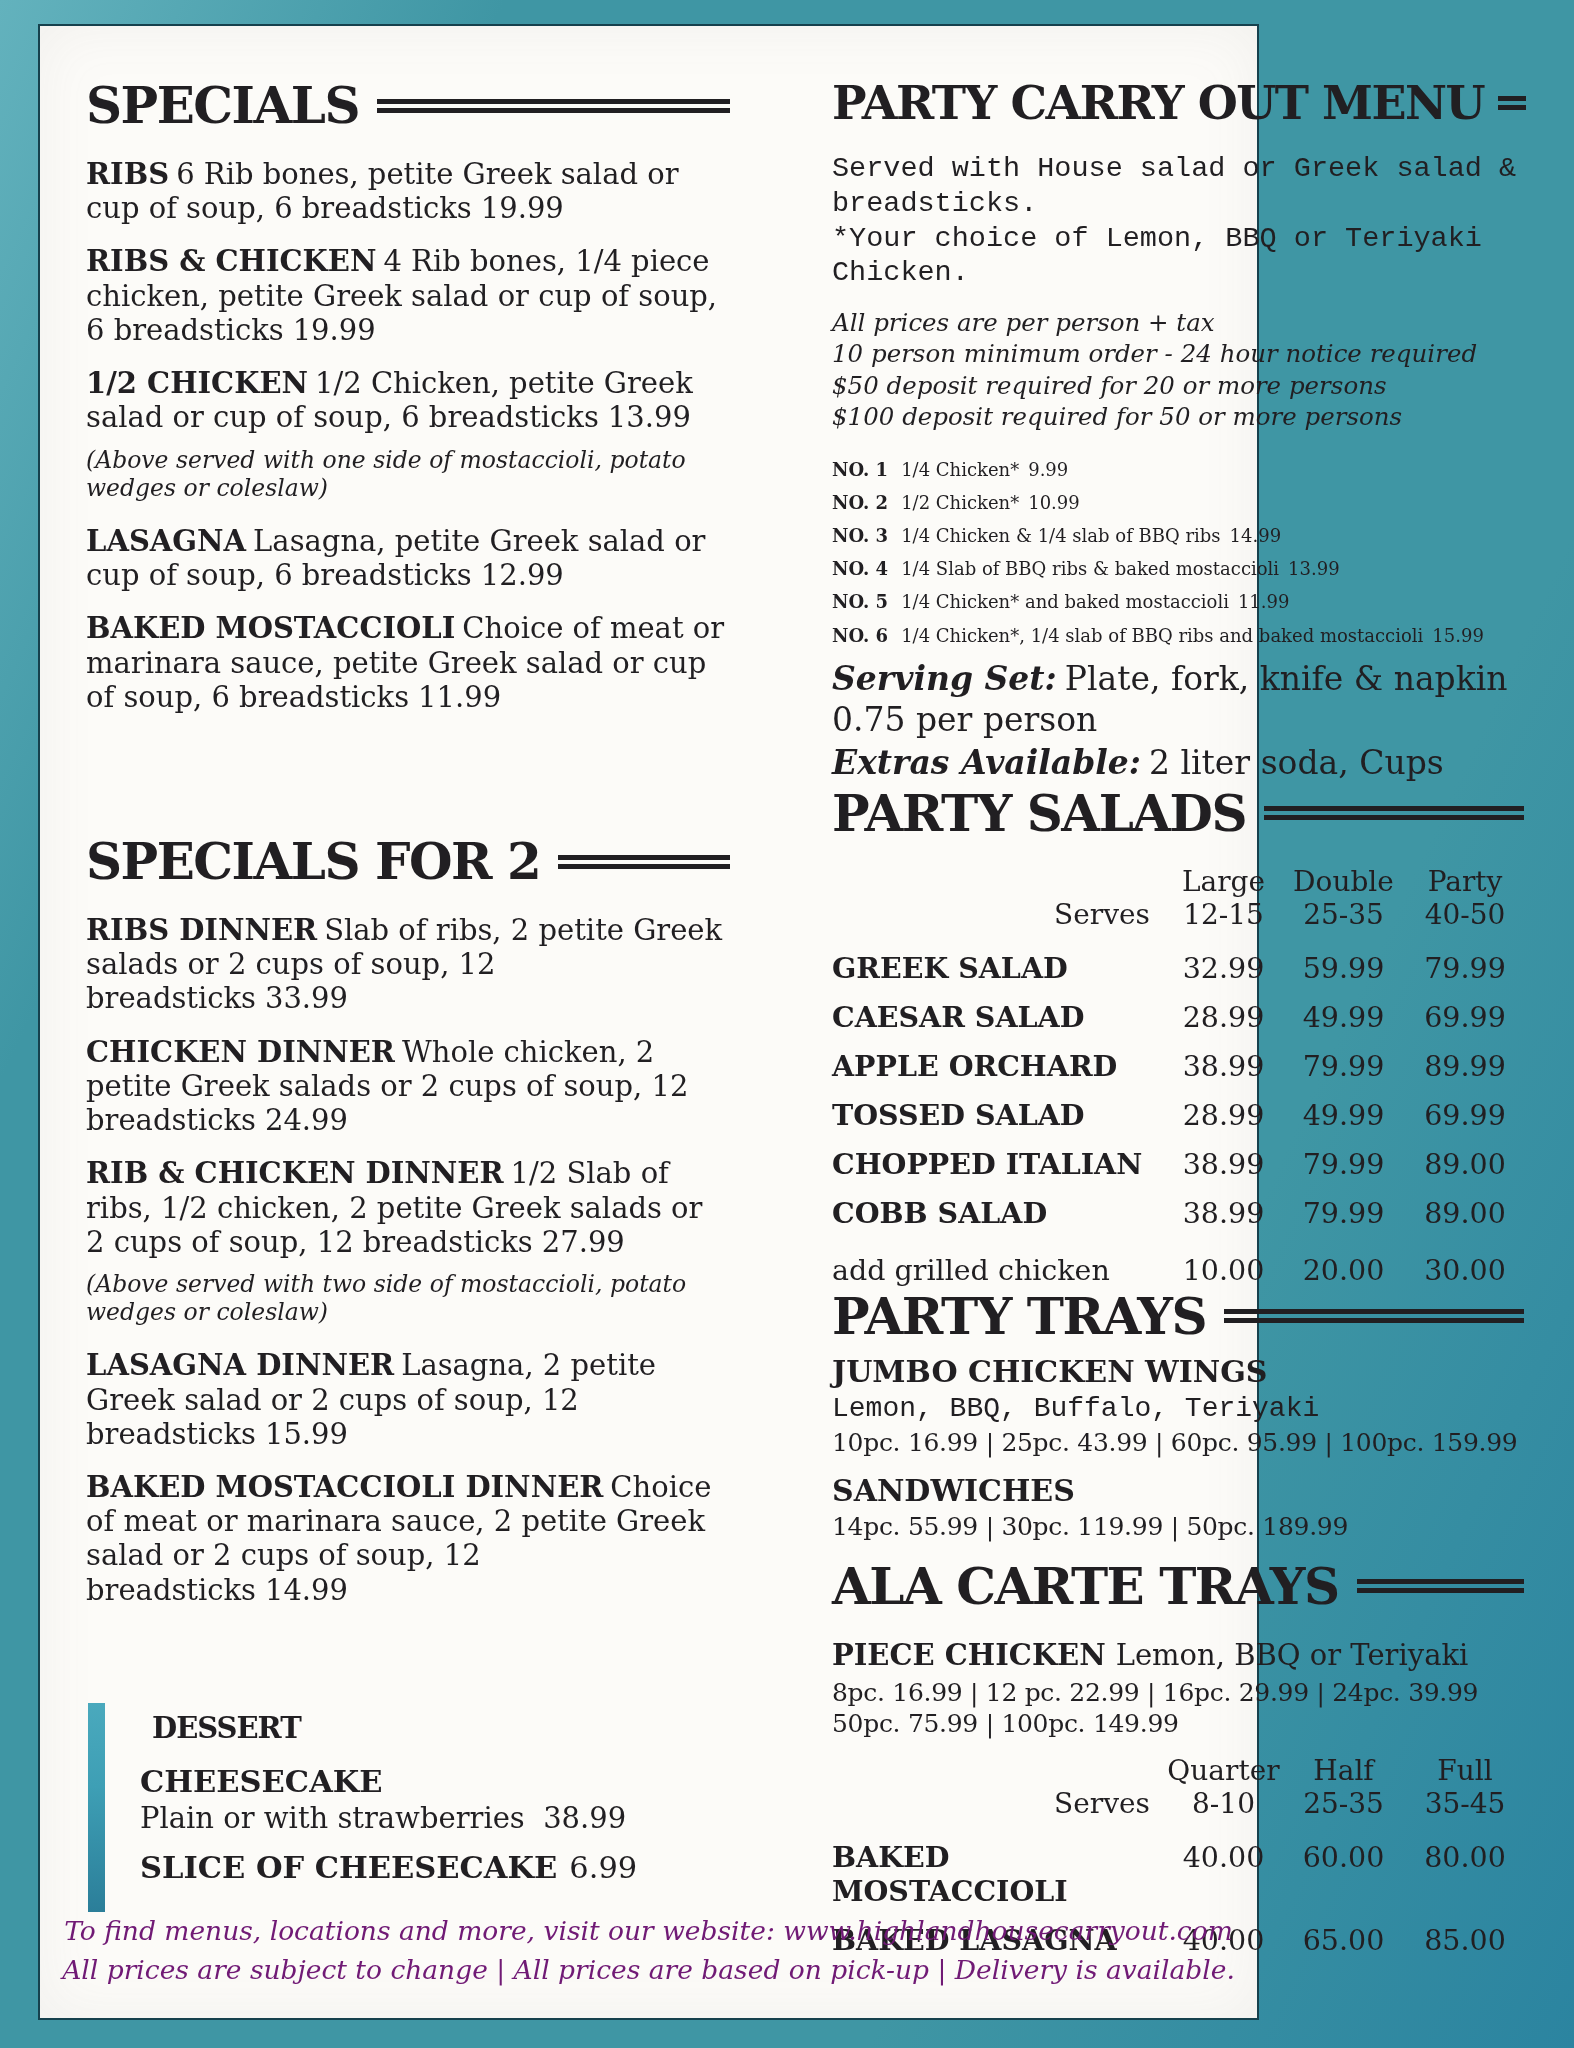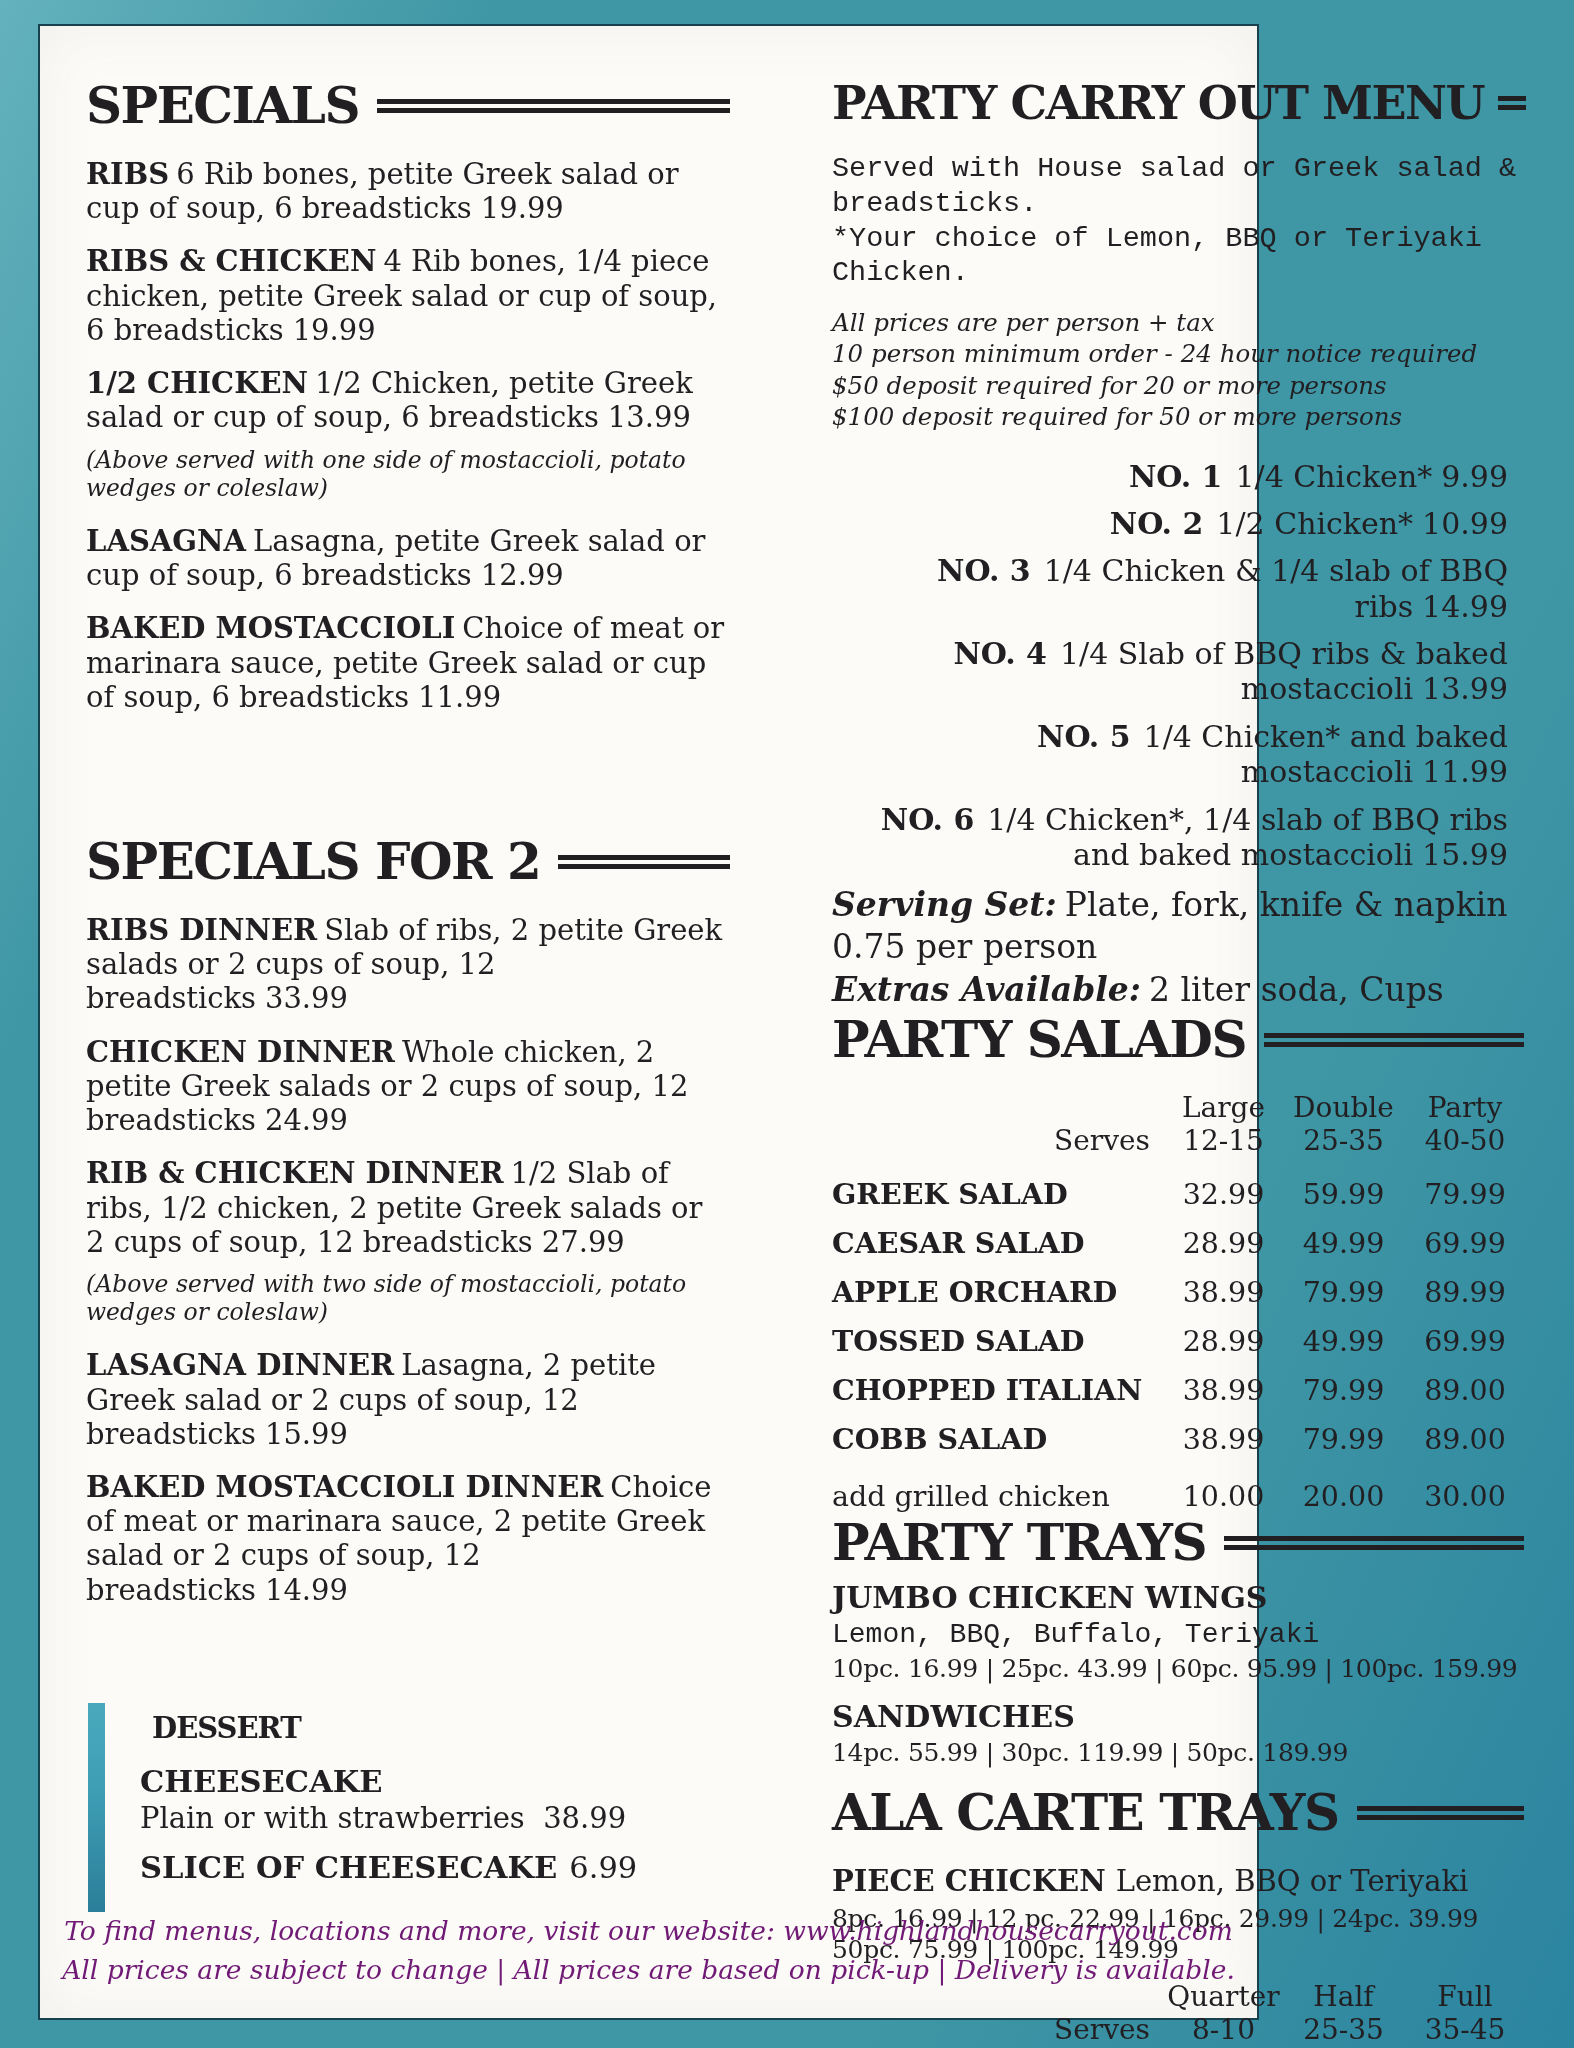--- a/index.html
+++ b/index.html
@@ -28,21 +28,21 @@
 
   .item{font-size:29px;line-height:1.18;margin:0 0 19px;}
   .item .name{font-weight:bold;margin-right:7px;}
   .item .price{margin-left:9px;}
   .note{font-size:23.5px;font-style:italic;font-weight:500;margin:-8px 0 22px;line-height:1.2;}
 
   .sub{font-size:28.5px;line-height:1.22;margin:0;font-family:Liberation Mono, monospace;}
   .fineprint{font-size:24.5px;font-style:italic;line-height:1.28;margin:16px 0 26px;}
   .fineprint div{margin:0;}
 
-  .no-item{font-size:30px;line-height:1.18;margin:0 16px 12px;text-align:right;}
+  .no-item{font-size:18px;line-height:1.18;margin:0 0 12px;}
   .no-label{font-weight:bold;margin-right:13px;}
   .no-item .price{margin-left:9px;}
   .serving{font-size:33px;margin:12px 0 0;line-height:1.25;}
   .serving .lbl{font-weight:bold;font-style:italic;margin-right:8px;}
 
   .mt-sal{margin-top:54px;}
   .mt-tray{margin-top:50px;}
   .mt-ala{margin-top:52px;}
 
   .table{font-size:28.5px;}

